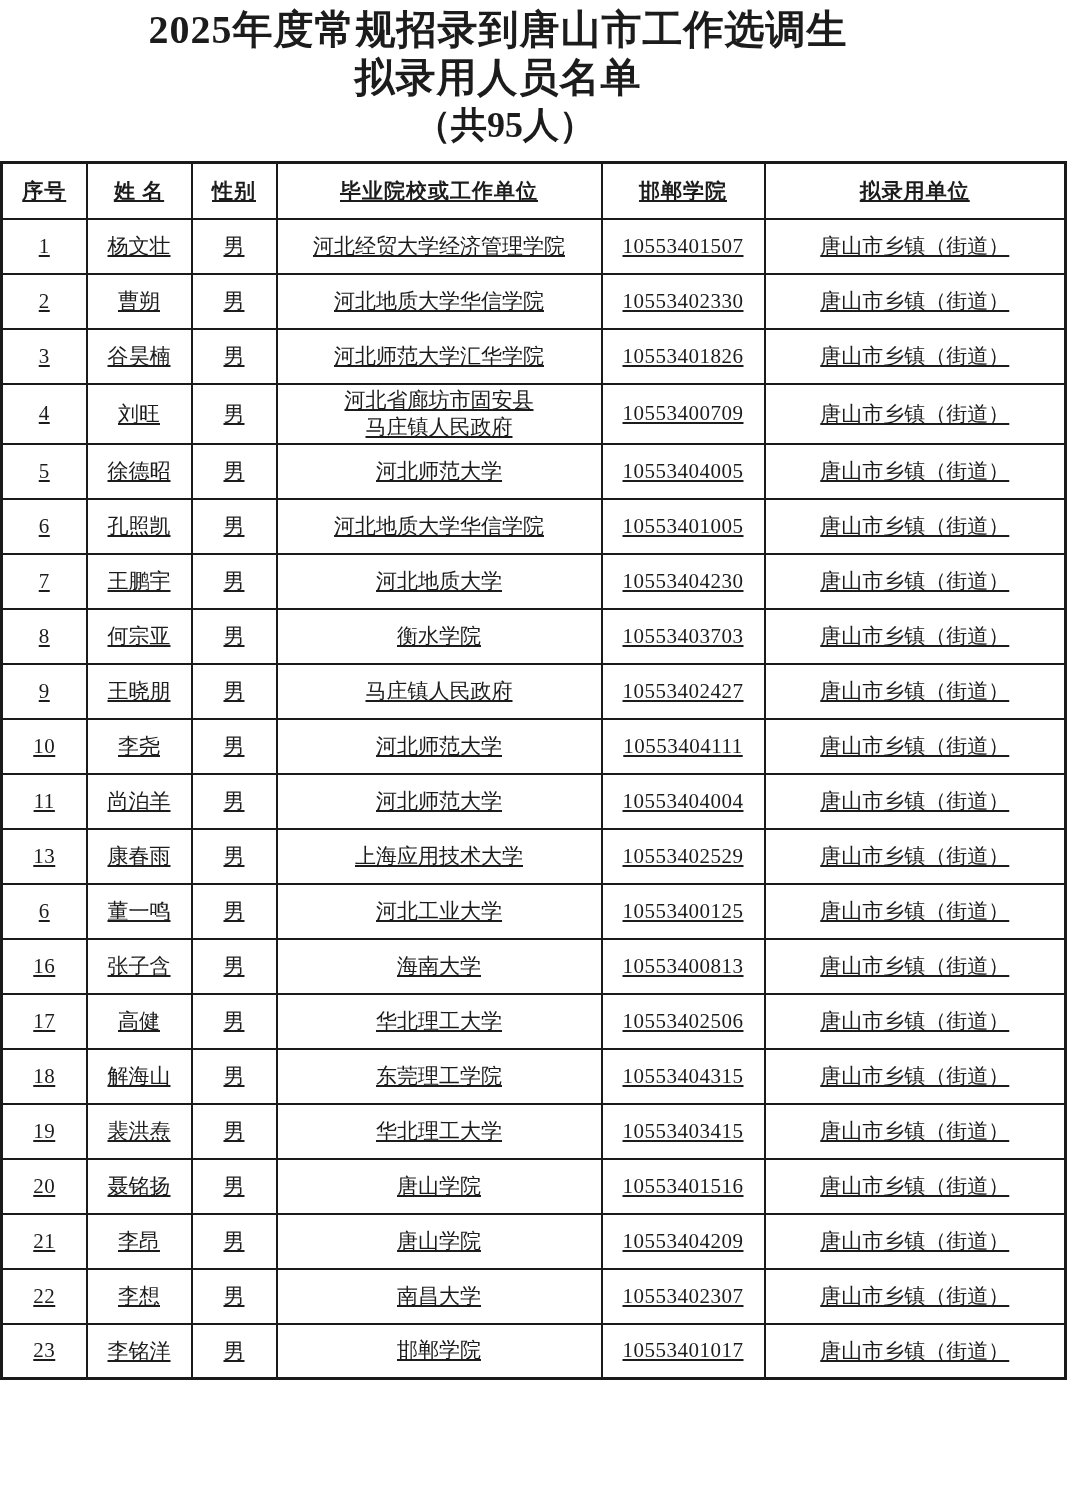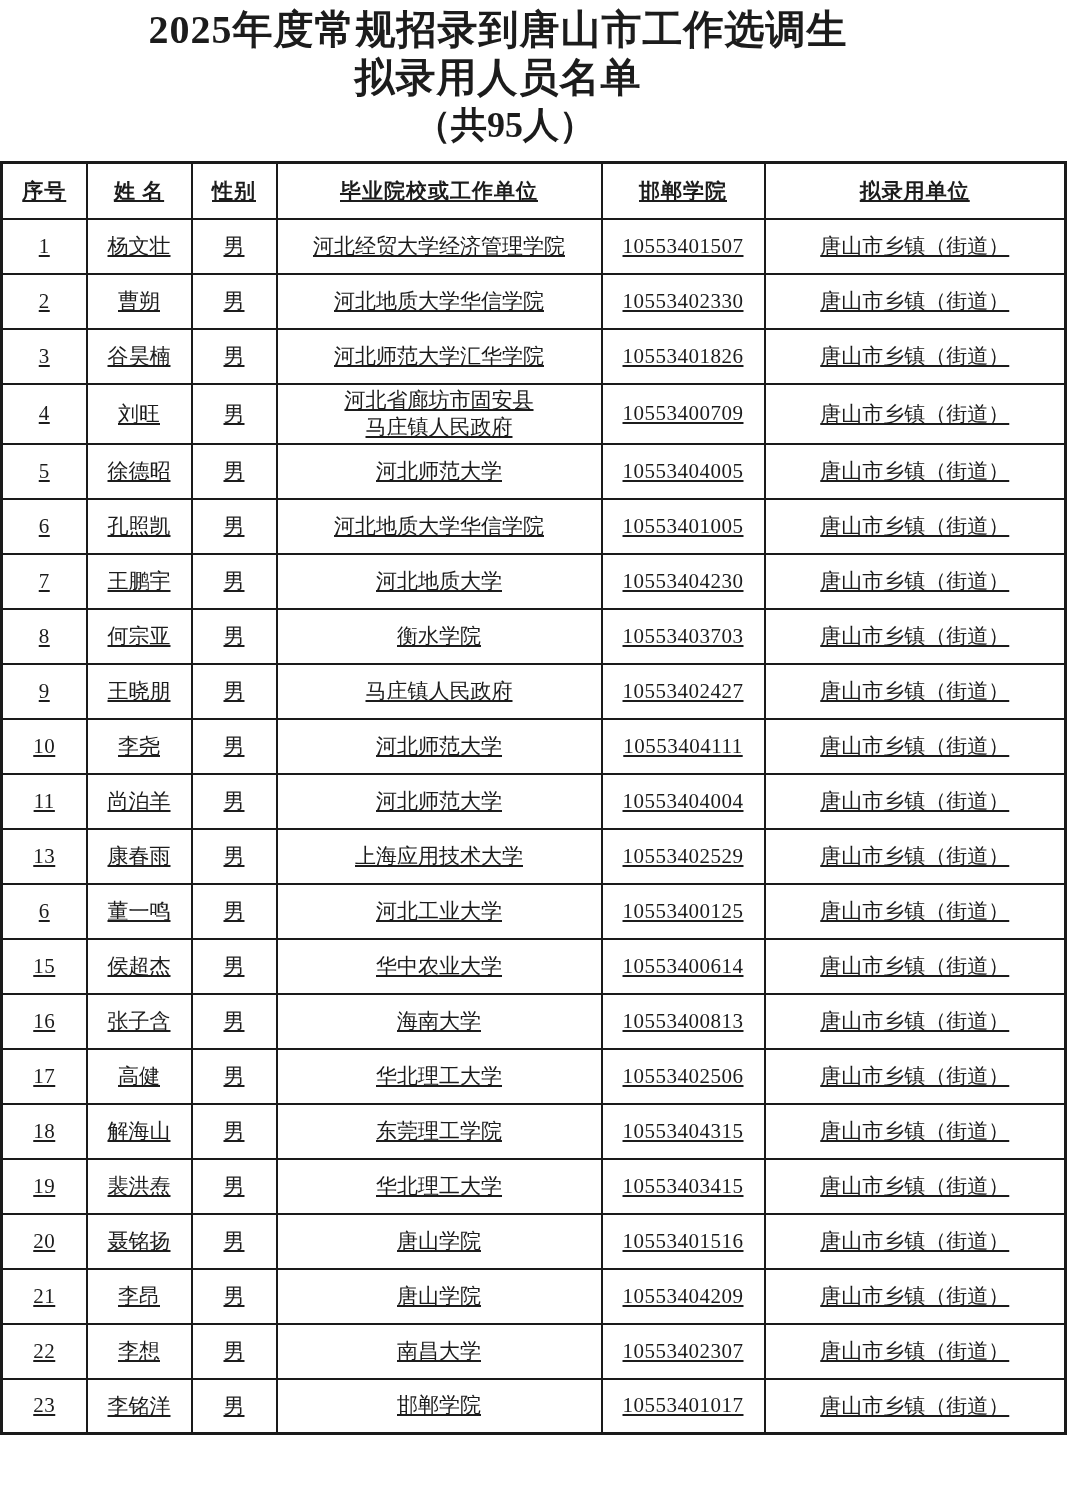--- a/index.html
+++ b/index.html
@@ -196,28 +196,20 @@
   </tr>
         <tr>
     <td class="cell-no">6</td>
     <td class="cell-name">董一鸣</td>
     <td class="cell-gender">男</td>
     <td class="cell-school">河北工业大学</td>
     <td class="cell-ticket">10553400125</td>
     <td class="cell-unit">唐山市乡镇（街道）</td>
   </tr>
         <tr>
-    <td class="cell-no">15</td>
-    <td class="cell-name">侯超杰</td>
-    <td class="cell-gender">男</td>
-    <td class="cell-school">华中农业大学</td>
-    <td class="cell-ticket">10553400614</td>
-    <td class="cell-unit">唐山市乡镇（街道）</td>
-  </tr>
-        <tr>
     <td class="cell-no">16</td>
     <td class="cell-name">张子含</td>
     <td class="cell-gender">男</td>
     <td class="cell-school">海南大学</td>
     <td class="cell-ticket">10553400813</td>
     <td class="cell-unit">唐山市乡镇（街道）</td>
   </tr>
         <tr>
     <td class="cell-no">17</td>
     <td class="cell-name">高健</td>

